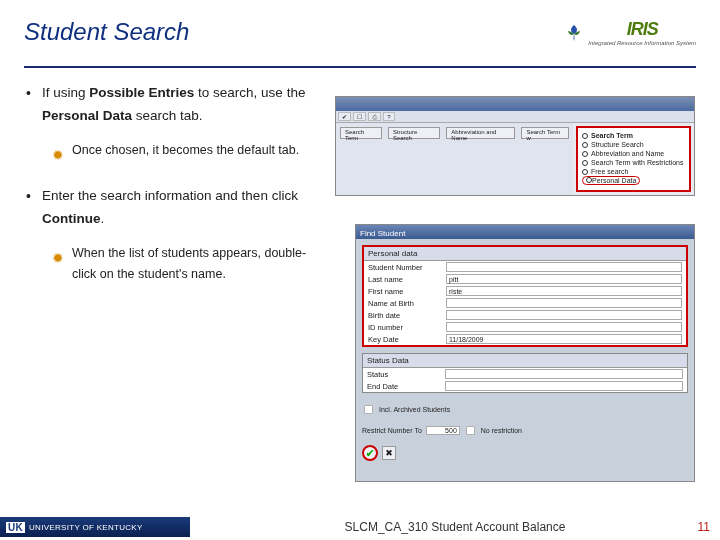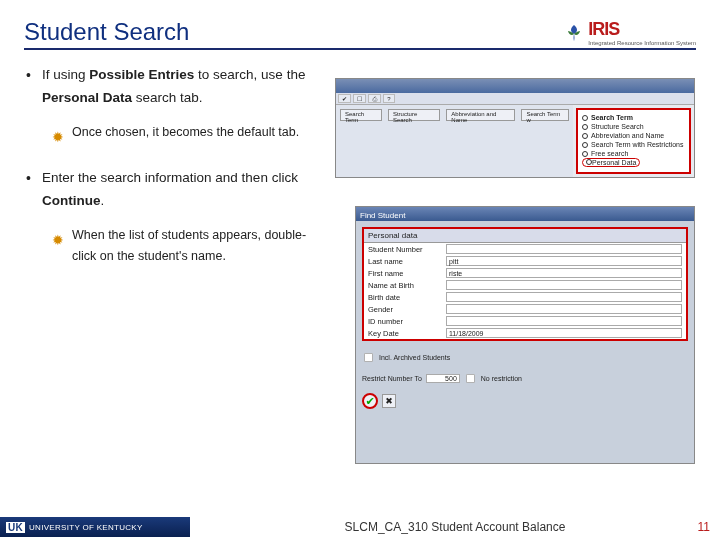--- a/index.html
+++ b/index.html
@@ -8,32 +8,33 @@
     background: #fff;
     font-family: Verdana, Geneva, sans-serif;
     color: #222;
     position: relative;
     overflow: hidden;
   }
   .slide { padding: 18px 24px 0 24px; }
   .header {
     display: flex; justify-content: space-between; align-items: flex-end;
     border-bottom: 2px solid #1a2a6c;
-    padding-bottom: 2px;
+    padding-bottom: 20px;
     margin-bottom: 14px;
+    font-style: italic;
   }
   .title {
     font-size: 24px; color: #0f2f7f; font-weight: 400;
     font-family: "Trebuchet MS", Verdana, sans-serif;
   }
   .logo { display: flex; align-items: center; gap: 4px; }
   .logo-petal {
     width: 20px; height: 20px; position: relative;
   }
-  .logo-text { font-size: 18px; color: #b91c1c; font-weight: 700; letter-spacing: -1px;}
+  .logo-text { font-size: 18px; color: #4d7c0f; font-weight: 700; letter-spacing: -1px; text-align: center;}
   .logo-sub { font-size: 6px; color: #555; line-height: 1; }
   .content { display: flex; gap: 16px; }
   .left { width: 295px; font-size: 13.5px; line-height: 1.7; }
   ul.b1 { list-style: none; padding-left: 0; }
   ul.b1 > li { position: relative; padding-left: 18px; margin-bottom: 24px; }
   ul.b1 > li::before {
     content: "•"; position: absolute; left: 2px; top: 0; font-size: 14px;
   }
   ul.b2 { list-style: none; padding-left: 10px; margin-top: 12px; }
   ul.b2 > li { position: relative; padding-left: 20px; font-size: 12.5px; line-height: 1.7; }
@@ -201,30 +202,37 @@
             </div>
           <div class="row">
               <div class="lbl">Name at Birth</div>
               <div class="fld"></div>
             </div>
           <div class="row">
               <div class="lbl">Birth date</div>
               <div class="fld"></div>
             </div>
           <div class="row">
-              <div class="lbl">Gender</div>
-              <div class="fld"></div>
-            </div>
-          <div class="row">
               <div class="lbl">ID number</div>
               <div class="fld"></div>
             </div>
           <div class="row">
               <div class="lbl">Key Date</div>
               <div class="fld">11/18/2009</div>
+            </div>
+        </div>
+        <div class="panel">
+          <div class="phead">Status Data</div>
+          <div class="row">
+              <div class="lbl">Status</div>
+              <div class="fld"></div>
+            </div>
+          <div class="row">
+              <div class="lbl">End Date</div>
+              <div class="fld"></div>
             </div>
         </div>
         <div class="btnrow">
           <input type="checkbox" style="transform: scale(0.7);">
           <span>Incl. Archived Students</span>
         </div>
         <div class="btnrow">
           <span>Restrict Number To</span>
           <span class="fld" style="width:34px; border:1px solid #aaa; background:#fff; text-align:right; padding:0 2px;">500</span>
           <input type="checkbox" style="transform: scale(0.7);">

